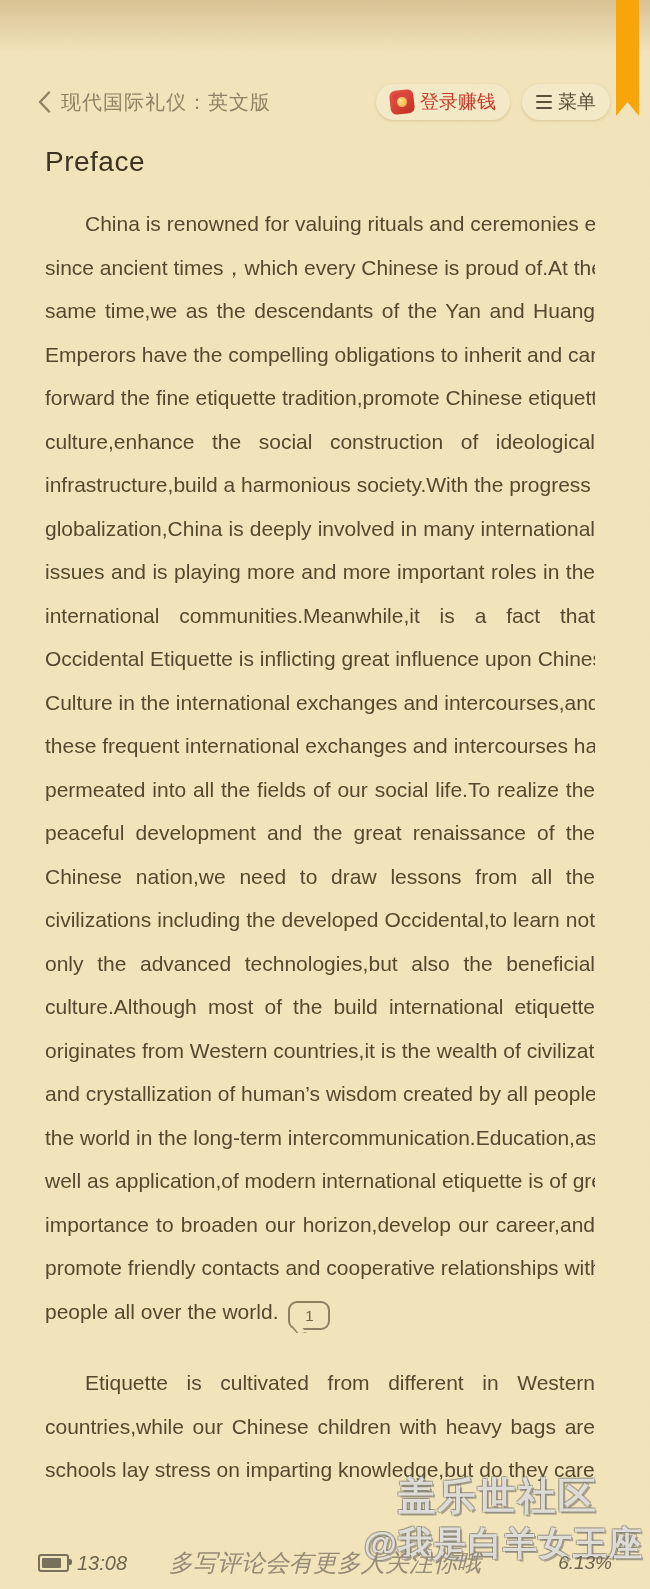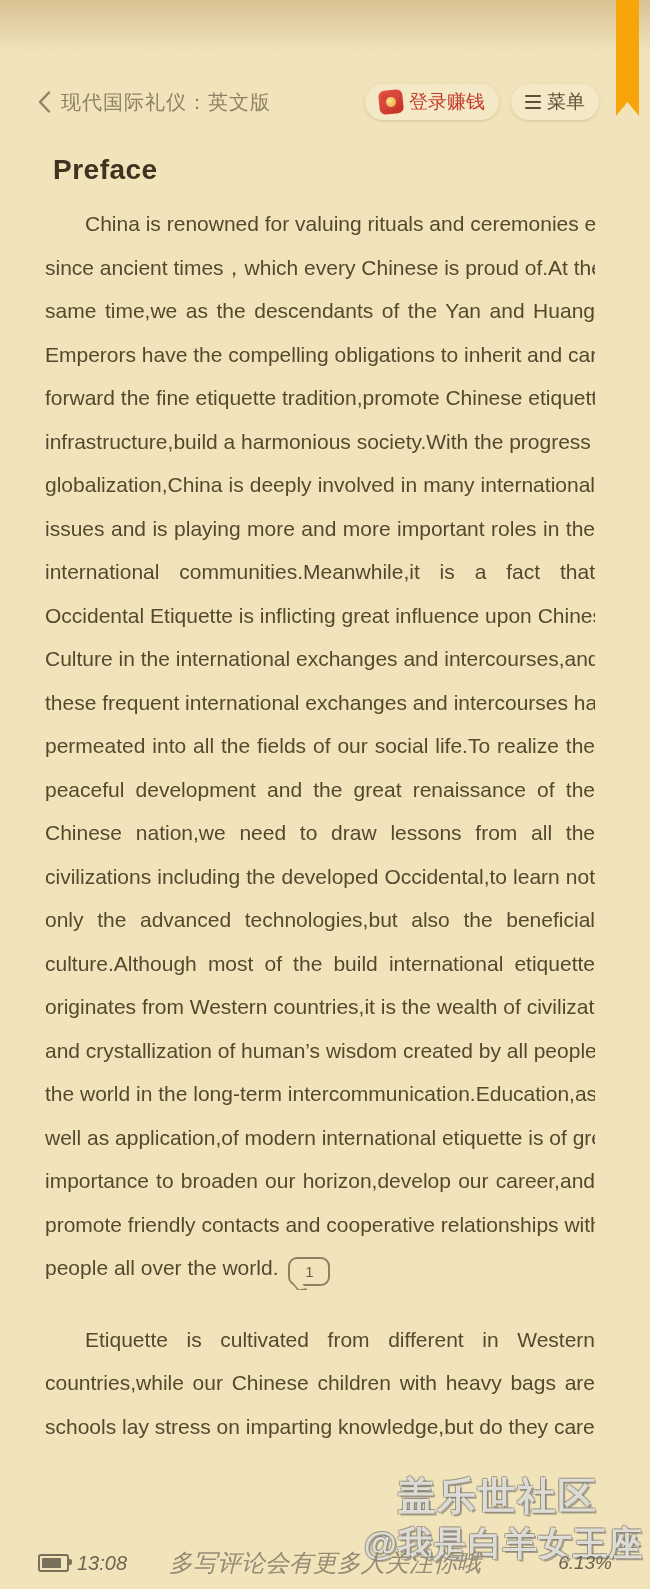--- a/index.html
+++ b/index.html
@@ -7,40 +7,40 @@
   .screen{position:relative;width:650px;height:1589px;background:#f2e4ba;overflow:hidden;}
   .noise{position:absolute;inset:0;width:100%;height:100%;pointer-events:none;opacity:.5;}
   .top-shade{position:absolute;top:0;left:0;right:0;height:52px;
     background:linear-gradient(to bottom,rgba(186,153,101,.45),rgba(186,153,101,0));pointer-events:none;}
 
   
   .bookmark{position:absolute;top:0;left:616px;width:23px;height:116px;background:#f7a50a;
     clip-path:polygon(0 0,100% 0,100% 100%,50% 88%,0 100%);}
 
   
-  .header{position:absolute;top:82px;left:38px;right:51px;height:40px;display:flex;justify-content:space-between;}
+  .header{position:absolute;top:82px;left:38px;right:40px;height:40px;display:flex;justify-content:space-between;}
   .back{display:flex;align-items:center;gap:10px;cursor:pointer;}
   .back svg{display:block;}
   .book-title{font-size:20px;color:#8f8366;letter-spacing:1px;}
   .actions{display:flex;align-items:center;gap:12px;}
   .pill{display:flex;align-items:center;gap:6px;height:36px;padding:6px 14px;border:none;border-radius:19px;
     background:#f4e9c6;box-shadow:0 1px 3px rgba(166,138,82,.35);font-family:inherit;font-size:19px;cursor:pointer;}
   .pill.login{color:#c43a2b;}
   .pill.menu{color:#5c5138;}
   .env{position:relative;width:24px;height:24px;background:linear-gradient(145deg,#e8574a,#c22f22);
     border-radius:6px;transform:rotate(-6deg);display:inline-block;}
   .env::before{content:"";position:absolute;left:3px;right:3px;top:3px;height:8px;background:#d8453a;
     border-radius:4px 4px 8px 8px;}
   .env::after{content:"";position:absolute;left:7px;top:7px;width:10px;height:10px;border-radius:50%;
     background:radial-gradient(circle at 35% 35%,#ffe08a,#e8a63c);}
   .ham{display:inline-flex;flex-direction:column;gap:3.5px;}
   .ham i{display:block;width:16px;height:2.5px;background:#5c5138;border-radius:2px;}
 
   
-  .page-title{position:absolute;top:146px;left:45px;margin:8px;font-size:28px;font-weight:700;color:#3c3321;letter-spacing:.5px;}
+  .page-title{position:absolute;top:146px;left:45px;margin:0;font-size:28px;font-weight:400;color:#3c3321;letter-spacing:.5px;}
   .content{position:absolute;top:202px;left:45px;width:550px;color:#54492e;}
   .paragraph{margin:0;}
   .paragraph + .paragraph{margin-top:28px;}
   .line{font-size:21px;line-height:43.5px;height:43.5px;text-align:justify;text-align-last:justify;
     overflow:hidden;white-space:nowrap;}
   .line.first{text-indent:40px;}
   .line.last{text-align-last:left;}
   .note-badge{display:inline-block;position:relative;width:38px;height:25px;margin-left:10px;vertical-align:-2px;
     border:2px solid #8e8060;border-radius:9px;color:#6e6148;font-size:15px;line-height:25px;text-align:center;
     text-align-last:center;cursor:pointer;}
@@ -111,20 +111,21 @@
 
   <h1 class="page-title">Preface</h1>
 
   <div class="content" id="content">
       <div class="paragraph">
         <div class="line first">China is renowned for valuing rituals and ceremonies ever</div>
         <div class="line">since ancient times，which every Chinese is proud of.At the</div>
         <div class="line">same time,we as the descendants of the Yan and Huang</div>
         <div class="line">Emperors have the compelling obligations to inherit and carry</div>
         <div class="line">forward the fine etiquette tradition,promote Chinese etiquette</div>
+        <div class="line">culture,enhance the social construction of ideological</div>
         <div class="line">infrastructure,build a harmonious society.With the progress of</div>
         <div class="line">globalization,China is deeply involved in many international</div>
         <div class="line">issues and is playing more and more important roles in the</div>
         <div class="line">international communities.Meanwhile,it is a fact that</div>
         <div class="line">Occidental Etiquette is inflicting great influence upon Chinese</div>
         <div class="line">Culture in the international exchanges and intercourses,and</div>
         <div class="line">these frequent international exchanges and intercourses have</div>
         <div class="line">permeated into all the fields of our social life.To realize the</div>
         <div class="line">peaceful development and the great renaissance of the</div>
         <div class="line">Chinese nation,we need to draw lessons from all the</div>

